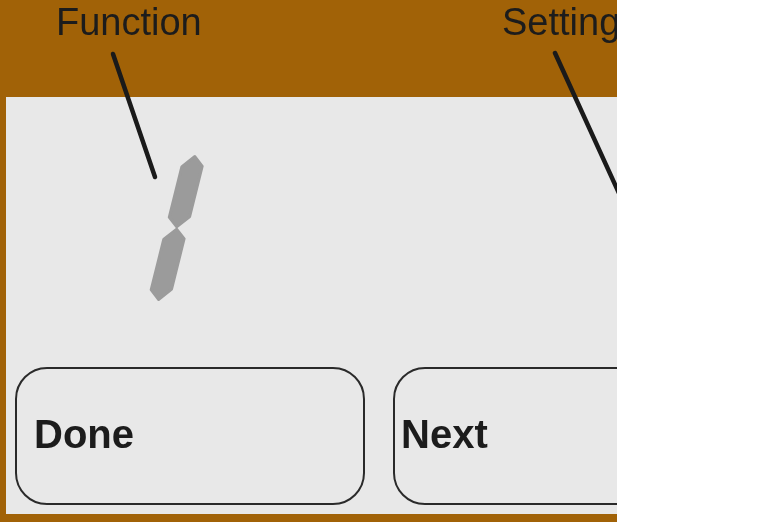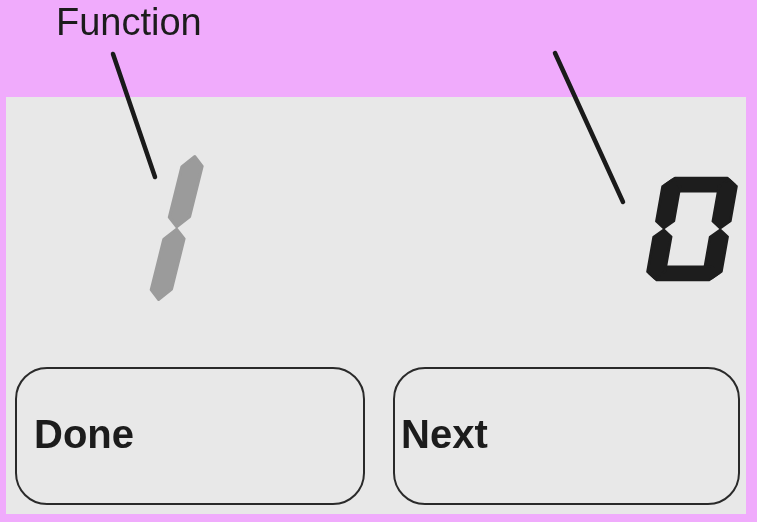--- a/index.html
+++ b/index.html
@@ -3,24 +3,24 @@
 <meta charset="utf-8">
 <style>
   html, body {
     margin: 0;
     padding: 0;
     background: #ffffff;
     font-family: "Liberation Sans", sans-serif;
   }
   .stage {
     position: relative;
-    width: 757px;
+    width: 617px;
     height: 522px;
     overflow: hidden;
-    background: #f0abfc;
+    background: #a16207;
   }
 
   
   .label {
     position: absolute;
     top: 3px;
     font-size: 38px;
     font-weight: 400;
     line-height: 1.05;
     color: var(--label_text, #1c1c1c);
@@ -88,20 +88,21 @@
   .btn-next { left: 393px; width: 347px; }
   .btn-next span { padding-left: 6px; }
 </style>
 </head>
 <body>
 
 <div class="stage">
 
   <div class="label label-function">Function</div>
 
+  <div class="label label-setting">Setting</div>
 
   <div class="panel"></div>
 
   <svg class="callouts" viewBox="0 0 757 522" xmlns="http://www.w3.org/2000/svg">
     <line x1="113" y1="54" x2="155" y2="177" stroke="#1a1a1a" stroke-width="4.5" stroke-linecap="round"></line>
     <line x1="555" y1="53" x2="623" y2="202" stroke="#1a1a1a" stroke-width="4.5" stroke-linecap="round"></line>
   </svg>
 
   <div class="digit digit-function">
       <svg viewBox="0 0 70 122" preserveAspectRatio="none">

